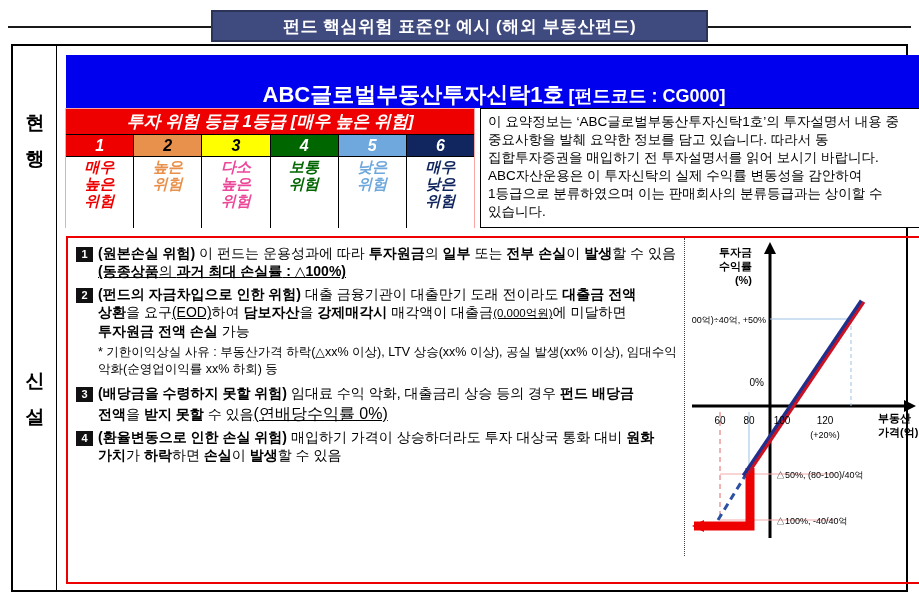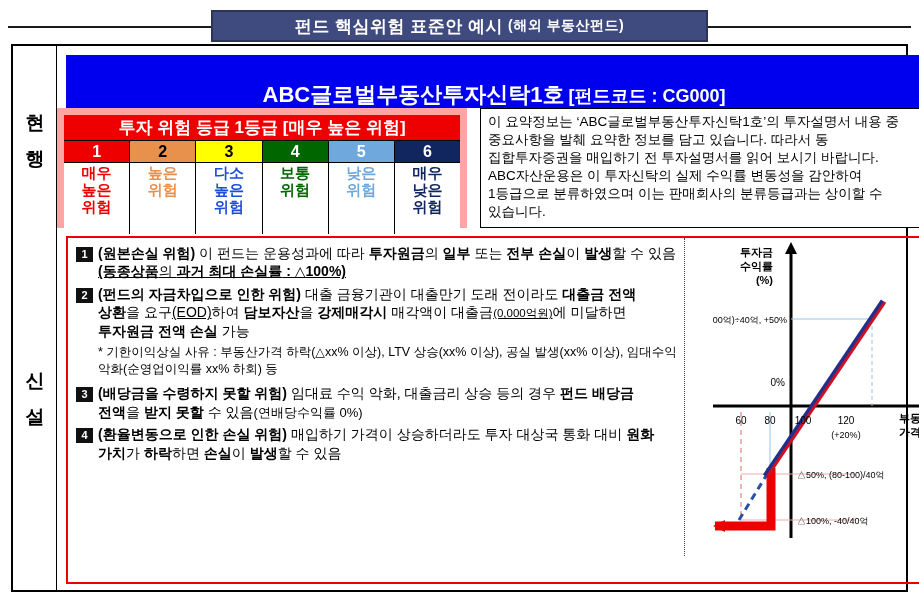--- a/index.html
+++ b/index.html
@@ -22,21 +22,21 @@
   .banner-rule.right { left: 708px; width: 203px; }
   #top-banner {
     position: absolute; left: 211px; top: 0; width: 497px; height: 32px;
     background: #3f4a7e;
     border: 2px solid #2b3356;
     display: flex; align-items: center; justify-content: center;
     color: #ffffff; font-weight: bold; letter-spacing: .5px;
     white-space: nowrap;
   }
   #top-banner .t-main { font-size: 17px; }
-  #top-banner .t-sub  { font-size: 14px; margin-left: 5px; }
+  #top-banner .t-sub  { font-size: 17px; margin-left: 5px; }
 
   
   #outer-frame {
     position: absolute; left: 11px; top: 44px;
     width: 897px; height: 548px;
     border: 2px solid #000000;
     background: #ffffff;
   }
 
   
@@ -72,22 +72,23 @@
   }
   #fund-name-row {
     position: absolute; left: 0; right: 0; top: 25px;
     text-align: center; white-space: nowrap;
   }
   #fund-name { font-size: 22px; font-weight: bold; }
   #fund-code { font-size: 18px; font-weight: bold; margin-left: 4px; }
 
   
   #risk-block {
-    position: absolute; left: 0; top: 62px; width: 410px; height: 120px;
-    border: 7px solid #fca5a5;
+    position: absolute; left: 8px; top: 62px; width: 410px; height: 120px;
+    border: 1px solid #fca5a5;
+    font-style: italic;
   }
   #risk-title {
     height: 26px; background: #ee0000; color: #ffffff;
     display: flex; align-items: center; justify-content: center;
     font-size: 17px; font-weight: bold; white-space: nowrap;
     border-bottom: 1px solid #000;
   }
   #grade-table { display: flex; height: 93px; }
   .grade-col {
     flex: 1; border-right: 1px solid #000;
@@ -145,21 +146,21 @@
     display: flex; align-items: center; justify-content: center;
   }
   .risk-text { flex: 1; }
   .footnote {
     font-size: 12.5px; line-height: 1.35; color: #000;
     margin: 2px 0 6px 22px; word-break: keep-all;
   }
 
   
   #chart-area {
-    position: absolute; left: 645px; top: 0; right: 0; height: 100%;
+    position: absolute; left: 624px; top: 0; right: 0; height: 100%;
   }
   #chart-svg { display: block; }
 </style>
 </head>
 <body>
 
 <div id="top-banner-row">
   <div class="banner-rule left"></div>
   <div class="banner-rule right"></div>
   <div id="top-banner">
@@ -198,21 +199,21 @@
           </div>
           <div class="grade-col">
             <div class="grade-num" style="background: rgb(232, 145, 76); color: rgb(0, 0, 0);">2</div>
             <div class="grade-desc" style="color: rgb(232, 145, 76);">
               <span>높은</span>
               <span>위험</span>
             </div>
           </div>
           <div class="grade-col">
             <div class="grade-num" style="background: rgb(255, 255, 0); color: rgb(0, 0, 0);">3</div>
-            <div class="grade-desc" style="color: #1d4ed8;">
+            <div class="grade-desc" style="color: #ec4899;">
               <span>다소</span>
               <span>높은</span>
               <span>위험</span>
             </div>
           </div>
           <div class="grade-col">
             <div class="grade-num" style="background: rgb(0, 102, 0); color: rgb(255, 255, 255);">4</div>
             <div class="grade-desc" style="color: rgb(0, 102, 0);">
               <span>보통</span>
               <span>위험</span>
@@ -251,21 +252,21 @@
               </div>
               <div class="risk-item">
                 <span class="risk-num">2</span>
                 <span class="risk-text"><span style="font-weight: bold;">(펀드의 자금차입으로 인한 위험) </span><span>대출 금융기관이 대출만기 도래 전이라도 </span><span style="font-weight: bold;">대출금 전액 상환</span><span>을 요구</span><span style="text-decoration: underline;">(EOD)</span><span>하여 </span><span style="font-weight: bold;">담보자산</span><span>을 </span><span style="font-weight: bold;">강제매각시</span><span> 매각액이 대출금</span><span style="text-decoration: underline; font-size: 11.5px;">(0,000억원)</span><span>에 미달하면 </span><span style="font-weight: bold;">투자원금 전액 손실</span><span> 가능</span></span>
               </div>
             </div>
           <div class="footnote">* 기한이익상실 사유 : 부동산가격 하락(△xx% 이상), LTV 상승(xx% 이상), 공실 발생(xx% 이상), 임대수익 악화(순영업이익률 xx% 하회) 등</div>
           <div id="risk-items-2">
               <div class="risk-item">
                 <span class="risk-num">3</span>
-                <span class="risk-text"><span style="font-weight: bold;">(배당금을 수령하지 못할 위험) </span><span>임대료 수익 악화, 대출금리 상승 등의 경우 </span><span style="font-weight: bold;">펀드 배당금 전액</span><span>을 </span><span style="font-weight: bold;">받지 못할</span><span> 수 있음</span><span style="font-size: 13px;">(연배당수익률 0%)</span></span>
+                <span class="risk-text"><span style="font-weight: bold;">(배당금을 수령하지 못할 위험) </span><span>임대료 수익 악화, 대출금리 상승 등의 경우 </span><span style="font-weight: bold;">펀드 배당금 전액</span><span>을 </span><span style="font-weight: bold;">받지 못할</span><span> 수 있음</span><span style="text-decoration: underline; font-size: 16px;">(연배당수익률 0%)</span></span>
               </div>
               <div class="risk-item">
                 <span class="risk-num">4</span>
                 <span class="risk-text"><span style="font-weight: bold;">(환율변동으로 인한 손실 위험) </span><span>매입하기 가격이 상승하더라도 투자 대상국 통화 대비 </span><span style="font-weight: bold;">원화 가치</span><span>가 </span><span style="font-weight: bold;">하락</span><span>하면 </span><span style="font-weight: bold;">손실</span><span>이 </span><span style="font-weight: bold;">발생</span><span>할 수 있음</span></span>
               </div>
             </div>
         </div>
 
         <div id="chart-area">
           <svg id="chart-svg" width="238" height="316" viewBox="0 0 238 316">

